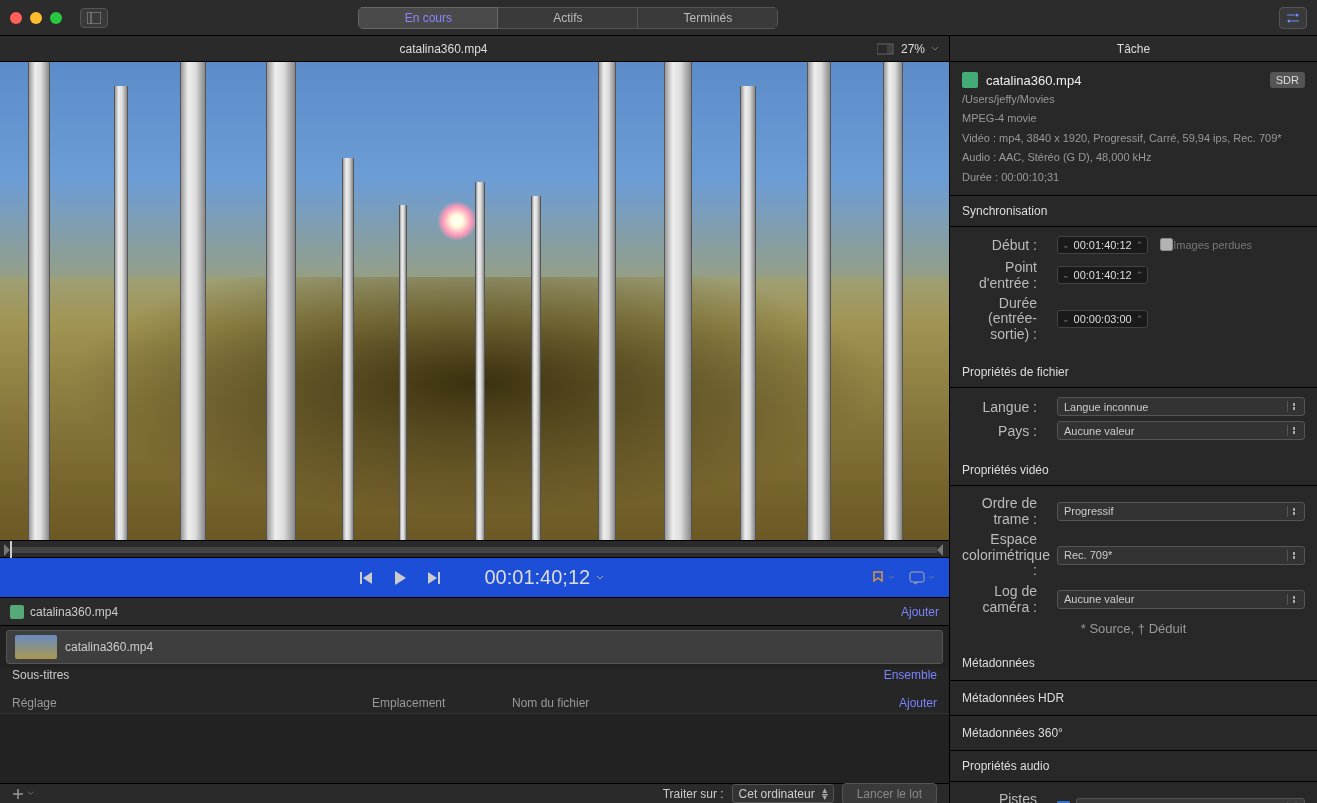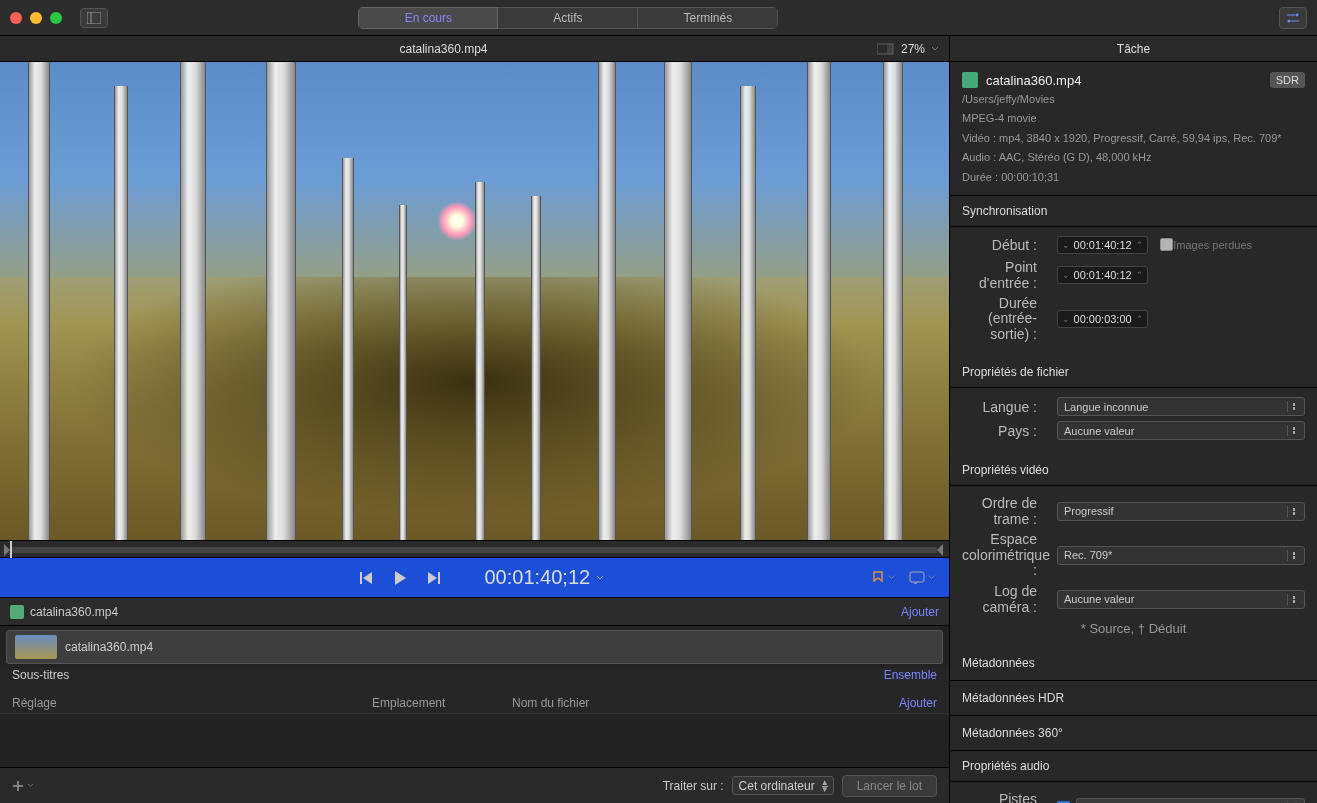--- a/index.html
+++ b/index.html
@@ -63,21 +63,21 @@
   .clip-row { height:34px; margin:4px 6px; background:#3e3e3e; border:1px solid #555; border-radius:3px; display:flex; align-items:center; padding:0 8px; gap:8px;}
   .thumb { width:42px; height:24px; border-radius:2px; background:linear-gradient(#6a8cc0,#a89850);}
   .sub-header { height:24px; display:flex; align-items:flex-start; padding:0 12px; background:#262626;}
   .sub-header .t{flex:1;}
   .col-header { height:22px; display:flex; padding:0 12px; color:#999; background:#262626; align-items:center; border-bottom:1px solid #333;}
   .col-header .c1{width:360px;}
   .col-header .c2{width:140px;}
   .col-header .c3{flex:1;}
   
   
-  .footer { height:36px; background:#2a2a2a; border-top:1px solid #000; display:flex; align-items:center; padding:0 12px; gap:12px;}
+  .footer { height:20px; background:#2a2a2a; border-top:1px solid #000; display:flex; align-items:center; padding:0 12px; gap:12px;}
   .footer .plus{color:#999;}
   .footer-right{margin-left:auto; display:flex; align-items:center; gap:8px;}
   .footer select-like,.select-like{background:#333;border:1px solid #555;border-radius:3px;padding:2px 18px 2px 6px;color:#ccc;position:relative;font-size:12px;height:19px;display:inline-flex;align-items:center;}
   .select-like::after{content:"";position:absolute;right:4px;top:3px;width:8px;height:12px;background:
     linear-gradient(#aaa,#aaa) center/6px 1px no-repeat;
   }
   .btn{background:#3a3a3a;border:1px solid #555;border-radius:4px;color:#888;padding:3px 14px;font-size:12px;}
   
   
   .insp-title { height:26px; display:flex; align-items:center; justify-content:center; background:#2a2a2a; border-bottom:1px solid #000; color:#ddd; font-size:12px;}

